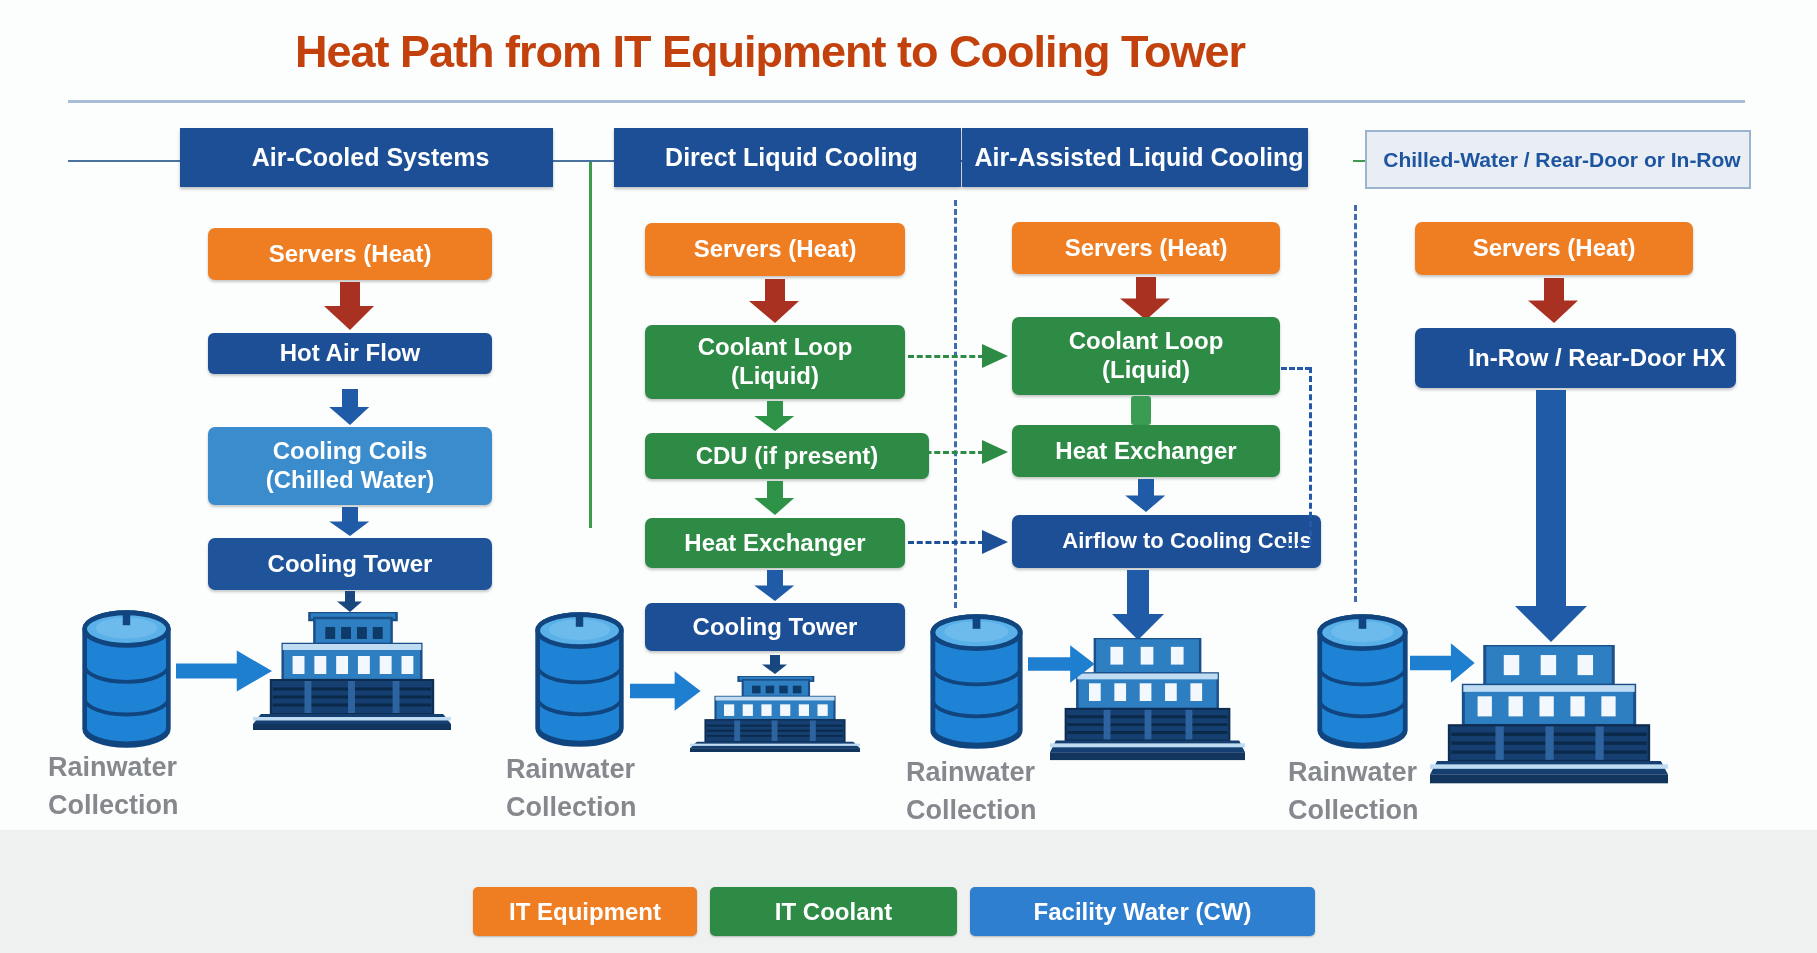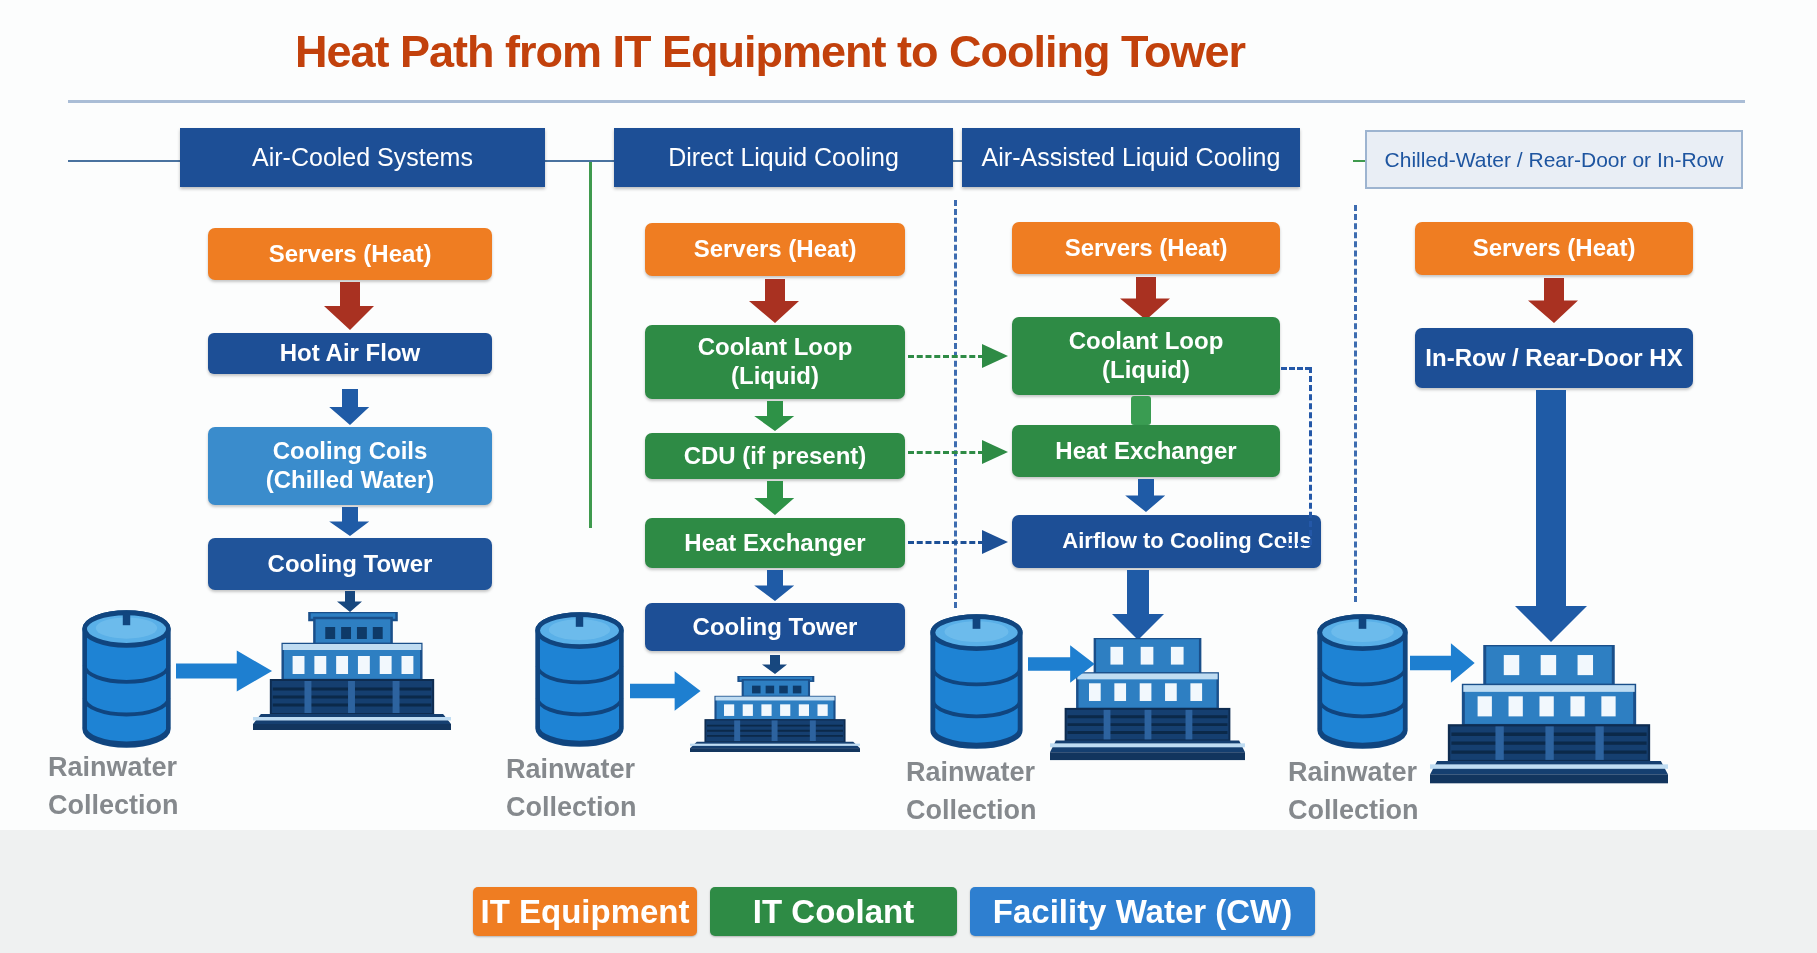--- a/index.html
+++ b/index.html
@@ -16,21 +16,21 @@
   .rule{left:68px;top:100px;width:1677px;height:3px;background:#aabdd6;}
   
   .hline{height:2px;background:#49729f;top:160px;}
   .hline.green{background:#3f9a4e;}
   .vgreen{left:589px;top:162px;width:3px;height:366px;background:#3f9a4e;}
   .vdash{width:0;border-left:3px dashed #3d6cb0;}
   
   .hdr{
     top:128px;height:59px;background:#1d4f96;color:#ffffff;
     display:flex;align-items:center;justify-content:center;
-    font-weight:normal;font-size:25px;box-shadow:0 2px 3px rgba(0,0,0,.25);
+    font-weight:bold;font-size:25px;box-shadow:0 2px 3px rgba(0,0,0,.25);padding-left:8px;
   }
   .hdr.light{
     top:130px;height:55px;background:#e9eef5;border:2px solid #9db4d0;
     color:#1e55a0;font-size:21px;box-shadow:none;
   }
   
   .fbox{
     border-radius:7px;color:#fff;font-weight:bold;font-size:24px;line-height:1.2;
     display:flex;align-items:center;justify-content:center;text-align:center;
     white-space:pre-line;box-shadow:0 2px 3px rgba(0,0,0,.22);
@@ -57,21 +57,21 @@
   .loop.h{height:0;border-top:3px dashed #2458a8;}
   .loop.v{width:0;border-left:3px dashed #2458a8;}
   .conn-green{background:#3a9c52;border-radius:3px;}
   
   .rw{
     font-size:27px;font-weight:bold;color:#85898d;line-height:1.42;
     white-space:pre-line;
   }
   
   .leg{
-    top:887px;height:49px;border-radius:5px;color:#fff;font-weight:bold;font-size:33px;
+    top:887px;height:49px;border-radius:5px;color:#fff;font-weight:bold;font-size:24px;
     display:flex;align-items:center;justify-content:center;box-shadow:0 1px 2px rgba(0,0,0,.25);
   }
   .band{left:0;top:830px;width:1817px;height:123px;background:#eff1f1;}
 </style>
 </head>
 <body>
 
 <div id="canvas">
 
   <svg width="0" height="0" style="position:absolute">
@@ -190,21 +190,21 @@
 
   <div class="abs fbox orange" style="left:645px;top:223px;width:260px;height:53px;">Servers (Heat)</div>
   <svg class="abs arr c-red" style="left:745px;top:279px;" width="60" height="44" viewBox="0 0 60 48" preserveAspectRatio="none">
       <use href="#arrowDown"></use>
     </svg>
   <div class="abs fbox green" style="left:645px;top:325px;width:260px;height:74px;">Coolant Loop
 (Liquid)</div>
   <svg class="abs arr c-green" style="left:751px;top:401px;" width="48" height="30" viewBox="0 0 60 48" preserveAspectRatio="none">
       <use href="#arrowDown"></use>
     </svg>
-  <div class="abs fbox green" style="left:645px;top:433px;width:260px;height:46px;">CDU (if present)</div>
+  <div class="abs fbox green" style="left:645px;top:433px;width:284px;height:46px;">CDU (if present)</div>
   <svg class="abs arr c-green" style="left:751px;top:481px;" width="48" height="34" viewBox="0 0 60 48" preserveAspectRatio="none">
       <use href="#arrowDown"></use>
     </svg>
   <div class="abs fbox green" style="left:645px;top:518px;width:260px;height:50px;">Heat Exchanger</div>
   <svg class="abs arr c-blue" style="left:751px;top:570px;" width="48" height="31" viewBox="0 0 60 48" preserveAspectRatio="none">
       <use href="#arrowDown"></use>
     </svg>
   <div class="abs fbox navy" style="left:645px;top:603px;width:260px;height:48px;">Cooling Tower</div>
   <svg class="abs arr c-darknavy" style="left:760px;top:655px;" width="30" height="19" viewBox="0 0 60 48" preserveAspectRatio="none">
       <use href="#arrowDown"></use>
@@ -256,21 +256,21 @@
 Collection</div>
 
   <div class="abs loop h" style="left:1281px;top:367px;width:30px;"></div>
   <div class="abs loop v" style="left:1309px;top:367px;height:178px;"></div>
   <div class="abs loop h" style="left:1281px;top:543px;width:30px;"></div>
 
   <div class="abs fbox orange" style="left:1415px;top:222px;width:278px;height:53px;">Servers (Heat)</div>
   <svg class="abs arr c-red" style="left:1524px;top:278px;" width="60" height="45" viewBox="0 0 60 48" preserveAspectRatio="none">
       <use href="#arrowDown"></use>
     </svg>
-  <div class="abs fbox navy" style="left:1415px;top:328px;width:278px;height:60px;">In-Row / Rear-Door HX</div>
+  <div class="abs fbox navy" style="left:1415px;top:328px;width:278px;height:60px;padding-left:43px;">In-Row / Rear-Door HX</div>
   <svg class="abs arr c-blue" style="left:1509px;top:390px;" width="84" height="252" viewBox="0 0 84 252">
       <use href="#arrowDownBig"></use>
     </svg>
   <svg class="abs" style="left:1430px;top:645px;" width="238" height="145" viewBox="0 0 200 130" preserveAspectRatio="none">
       <use href="#towerB"></use>
     </svg>
   <svg class="abs" style="left:1315px;top:610px;" width="95" height="143" viewBox="0 0 100 152" preserveAspectRatio="none">
       <use href="#barrel"></use>
     </svg>
   <svg class="abs arr c-water" style="left:1410px;top:638px;" width="66" height="50" viewBox="0 0 100 56" preserveAspectRatio="none">

